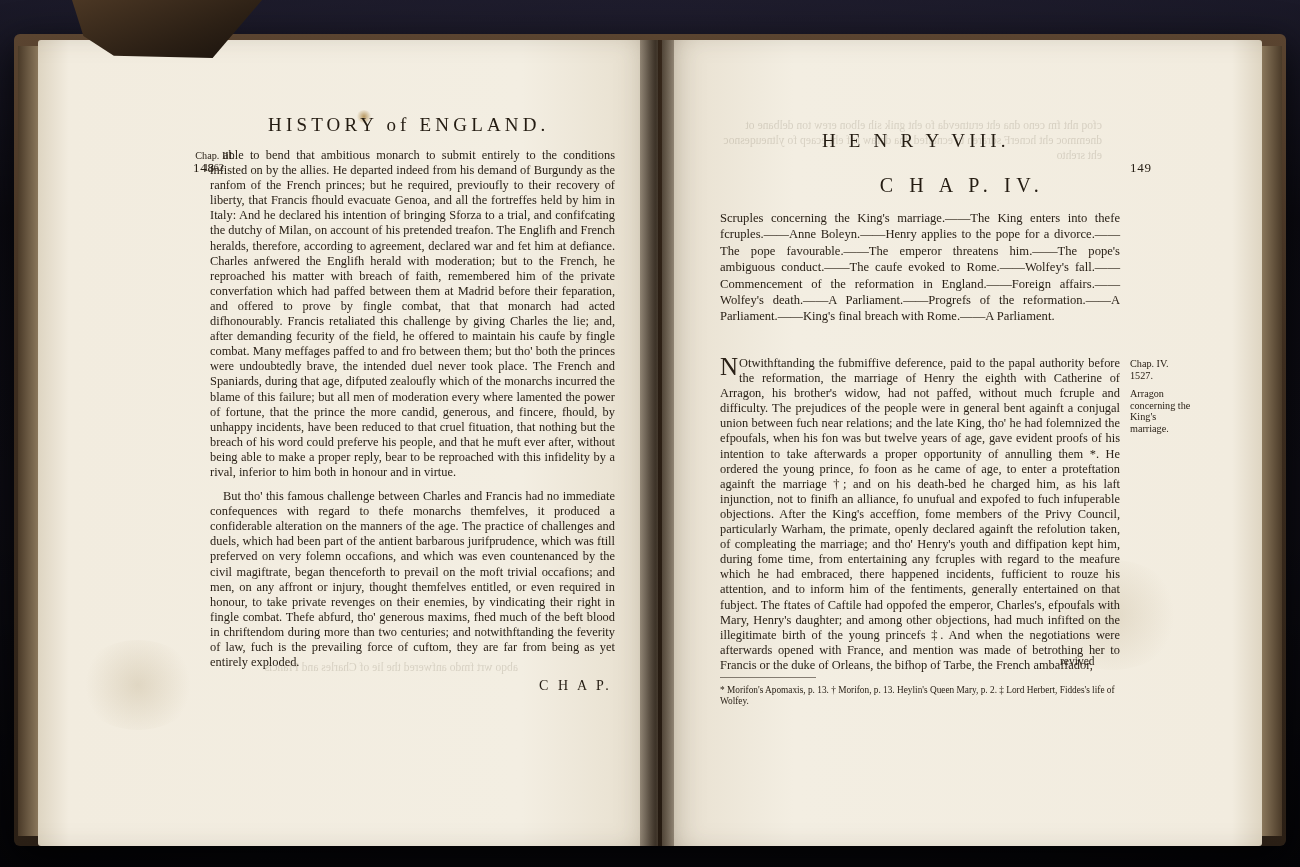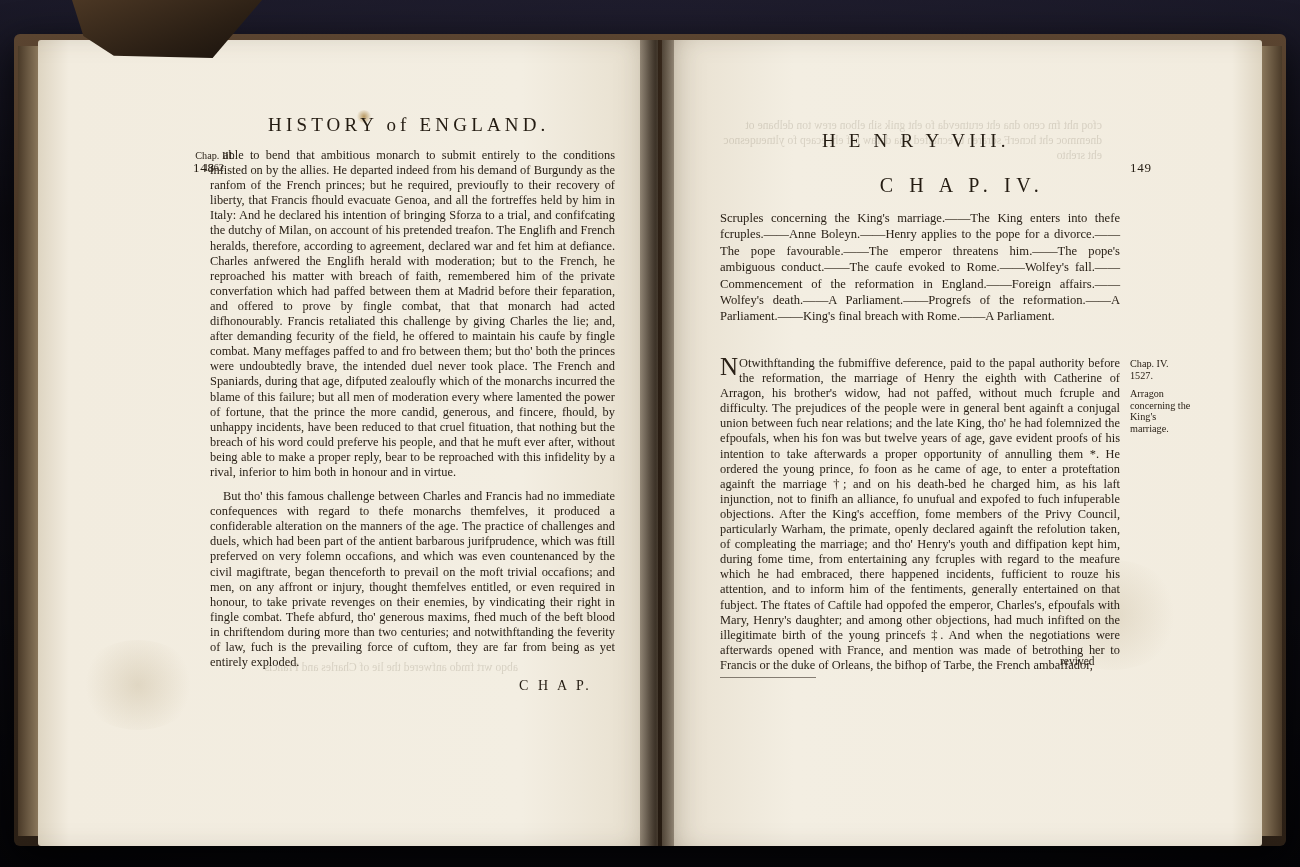--- a/index.html
+++ b/index.html
@@ -146,21 +146,21 @@
       <div class="hdr runhead txt" style="left:230px;top:74px;">HISTORY of ENGLAND.</div>
 
       <div class="marg" style="left:148px;top:110px;width:58px;white-space:pre-line;text-align:center;">Chap. III.
 1362.</div>
 
       <div class="col" style="left:172px;top:108px;width:405px;">
         <p class="first">able to bend that ambitious monarch to submit entirely to the conditions infisted on by the allies. He departed indeed from his demand of Burgundy as the ranfom of the French princes; but he required, previoufly to their recovery of liberty, that Francis fhould evacuate Genoa, and all the fortreffes held by him in Italy: And he declared his intention of bringing Sforza to a trial, and confifcating the dutchy of Milan, on account of his pretended treafon. The Englifh and French heralds, therefore, according to agreement, declared war and fet him at defiance. Charles anfwered the Englifh herald with moderation; but to the French, he reproached his matter with breach of faith, remembered him of the private converfation which had paffed between them at Madrid before their feparation, and offered to prove by fingle combat, that that monarch had acted difhonourably. Francis retaliated this challenge by giving Charles the lie; and, after demanding fecurity of the field, he offered to maintain his caufe by fingle combat. Many meffages paffed to and fro between them; but tho' both the princes were undoubtedly brave, the intended duel never took place. The French and Spaniards, during that age, difputed zealoufly which of the monarchs incurred the blame of this failure; but all men of moderation every where lamented the power of fortune, that the prince the more candid, generous, and fincere, fhould, by unhappy incidents, have been reduced to that cruel fituation, that nothing but the breach of his word could preferve his people, and that he muft ever after, without being able to make a proper reply, bear to be reproached with this infidelity by a rival, inferior to him both in honour and in virtue.</p>
         <p style="margin-top:9px;">But tho' this famous challenge between Charles and Francis had no immediate confequences with regard to thefe monarchs themfelves, it produced a confiderable alteration on the manners of the age. The practice of challenges and duels, which had been part of the antient barbarous jurifprudence, which was ftill preferved on very folemn occafions, and which was even countenanced by the civil magiftrate, began thenceforth to prevail on the moft trivial occafions; and men, on any affront or injury, thought themfelves entitled, or even required in honour, to take private revenges on their enemies, by vindicating their right in fingle combat. Thefe abfurd, tho' generous maxims, fhed much of the beft blood in chriftendom during more than two centuries; and notwithftanding the feverity of law, fuch is the prevailing force of cuftom, they are far from being as yet entirely exploded.</p>
       </div>
 
-      <div class="catchword txt" style="left:481px;top:638px;">C H A P.</div>
+      <div class="catchword txt" style="left:501px;top:638px;">C H A P.</div>
     </div>
 
     <div class="page page-right">
       <div class="foxing" style="left:380px;top:520px;width:140px;height:110px;background:radial-gradient(circle,rgba(170,150,110,.22) 0%,rgba(170,150,110,0) 70%);"></div>
 
       <div class="ghost" style="left:60px;top:78px;width:380px;">
         cfoq nht fm ceno dna eht erutnevda fo eht gnik sih elbon
         erew ton delbane ot dnemmoc eht hcnerF sdrareh ta ecnaifed
         dna deraw rof eht ecaep fo yltneuqesnoc eht srehto
       </div>
@@ -174,20 +174,21 @@
 
       <div class="marg" style="left:468px;top:318px;width:66px;white-space:pre-line;">Chap. IV.
 1527.</div>
       <div class="marg" style="left:468px;top:348px;width:62px;">Arragon concerning the King's marriage.</div>
 
       <div class="col" style="left:58px;top:316px;width:400px;">
         <p class="first" style="text-indent:0;"><span class="dropcap">N</span><span>Otwithftanding the fubmiffive deference, paid to the papal authority before the reformation, the marriage of Henry the eighth with Catherine of Arragon, his brother's widow, had not paffed, without much fcruple and difficulty. The prejudices of the people were in general bent againft a conjugal union between fuch near relations; and the late King, tho' he had folemnized the efpoufals, when his fon was but twelve years of age, gave evident proofs of his intention to take afterwards a proper opportunity of annulling them *. He ordered the young prince, fo foon as he came of age, to enter a proteftation againft the marriage †; and on his death-bed he charged him, as his laft injunction, not to finifh an alliance, fo unufual and expofed to fuch infuperable objections. After the King's acceffion, fome members of the Privy Council, particularly Warham, the primate, openly declared againft the refolution taken, of compleating the marriage; and tho' Henry's youth and diffipation kept him, during fome time, from entertaining any fcruples with regard to the meafure which he had embraced, there happened incidents, fufficient to rouze his attention, and to inform him of the fentiments, generally entertained on that fubject. The ftates of Caftile had oppofed the emperor, Charles's, efpoufals with Mary, Henry's daughter; and among other objections, had much infifted on the illegitimate birth of the young princefs ‡. And when the negotiations were afterwards opened with France, and mention was made of betrothing her to Francis or the duke of Orleans, the bifhop of Tarbe, the French ambaffador,</span></p>
       </div>
 
       <div class="rule" style="left:58px;top:637px;width:96px;"></div>
+      <div class="notes" style="left:58px;top:645px;width:402px;">* Morifon's Apomaxis, p. 13.   † Morifon, p. 13.   Heylin's Queen Mary, p. 2.   ‡ Lord Herbert, Fiddes's life of Wolfey.</div>
 
       <div class="catchword txt" style="left:398px;top:615px;font-size:11.5px;letter-spacing:0;">revived</div>
     </div>
 
     <div class="gutter"></div>
     <div class="clip"></div>
   </div>
 </div>
 
 </body></html>

